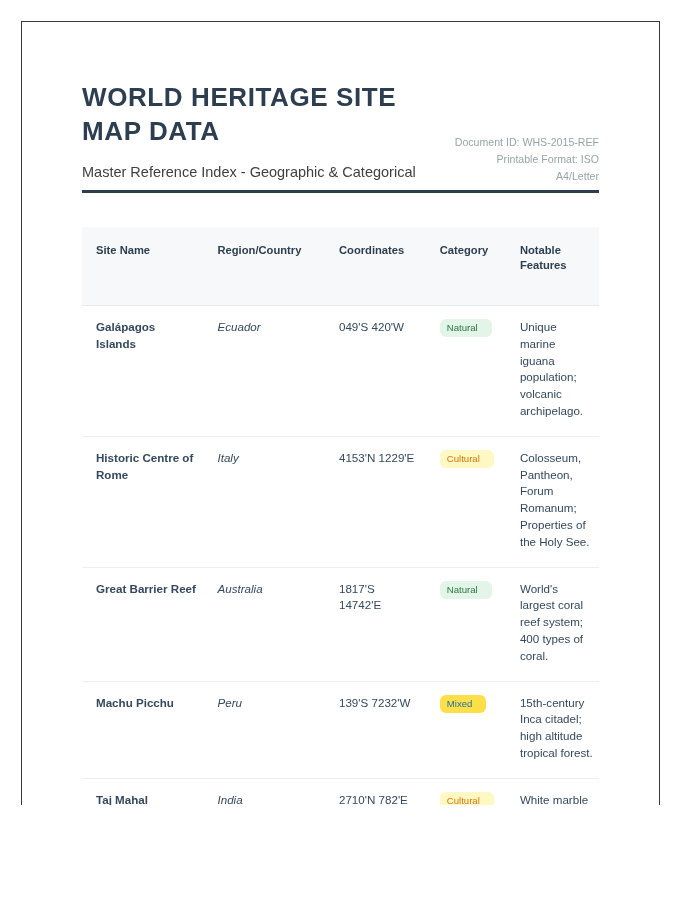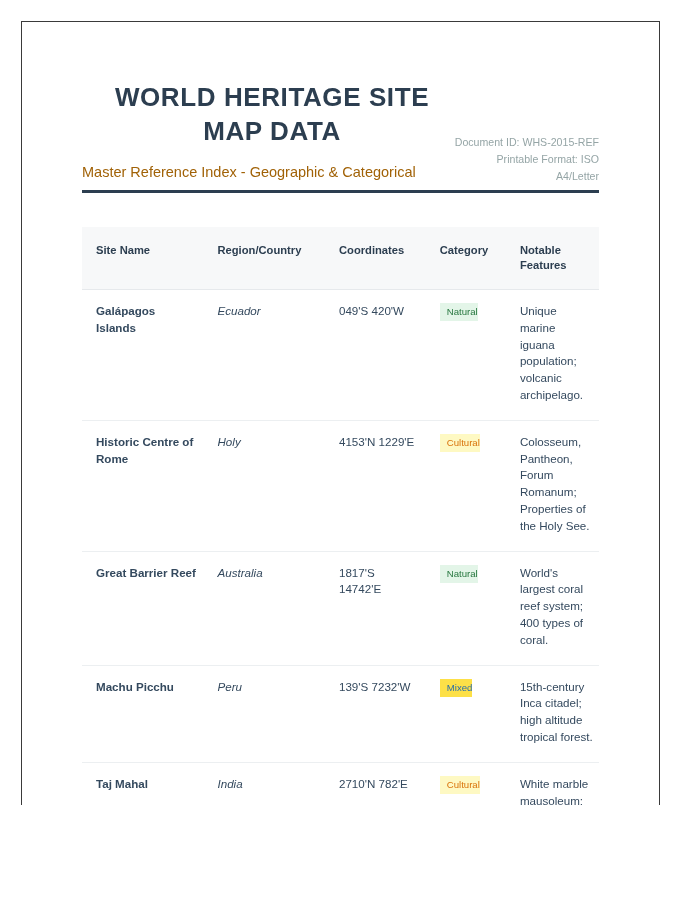--- a/index.html
+++ b/index.html
@@ -51,26 +51,25 @@
   }
 
   .doc-title {
     font-size: 26px;
     font-weight: bold;
     letter-spacing: 0.6px;
     color: #2c3e50;
     line-height: 1.32;
     margin: 0;
     text-transform: uppercase;
-    text-align: center;
   }
 
   .doc-subtitle {
     font-size: 14.5px;
-    color: #a16207;
+    color: #404040;
     margin-top: 14px;
     line-height: 1.3;
     font-weight: normal;
   }
 
   .doc-meta {
     position: absolute;
     right: 0;
     top: 112px;
     width: 145px;
@@ -90,21 +89,21 @@
     border-collapse: collapse;
     table-layout: fixed;
   }
 
   table.site-table thead th {
     background: #f7f8f9;
     text-align: left;
     font-size: 11.2px;
     font-weight: bold;
     color: #2c3e50;
-    padding: 16px 6px 16px 14px;
+    padding: 16px 6px 32px 14px;
     line-height: 1.32;
     vertical-align: top;
     border-bottom: 1px solid #e6e9ec;
   }
 
   table.site-table td {
     padding: 13px 6px 16px 14px;
     font-size: 11.6px;
     color: #34495e;
     vertical-align: top;
@@ -123,22 +122,22 @@
   .col-w-site    { width: 23.5%; }
   .col-w-region  { width: 23.5%; }
   .col-w-coords  { width: 19.5%; }
   .col-w-cat     { width: 15.5%; }
   .col-w-feat    { width: 18.0%; }
 
   
   .badge {
     display: inline-block;
     font-size: 9.6px;
-    padding: 3px 0 3px 7px;
-    border-radius: 0;
+    padding: 3px 14px 3px 7px;
+    border-radius: 6px;
     line-height: 1.25;
     white-space: nowrap;
   }
   .badge-natural {
     background: #e3f5e8;
     color: #27773f;
   }
   .badge-cultural {
     background: #fef9c3;
     color: #d9730a;
@@ -188,21 +187,21 @@
             <td class="col-site">Galápagos Islands</td>
             <td class="col-region">Ecuador</td>
             <td class="col-coords">049'S 420'W</td>
             <td>
               <span class="badge badge-natural">Natural</span>
             </td>
             <td>Unique marine iguana population; volcanic archipelago.</td>
           </tr>
           <tr>
             <td class="col-site">Historic Centre of Rome</td>
-            <td class="col-region">Holy</td>
+            <td class="col-region">Italy</td>
             <td class="col-coords">4153'N 1229'E</td>
             <td>
               <span class="badge badge-cultural">Cultural</span>
             </td>
             <td>Colosseum, Pantheon, Forum Romanum; Properties of the Holy See.</td>
           </tr>
           <tr>
             <td class="col-site">Great Barrier Reef</td>
             <td class="col-region">Australia</td>
             <td class="col-coords">1817'S 14742'E</td>

